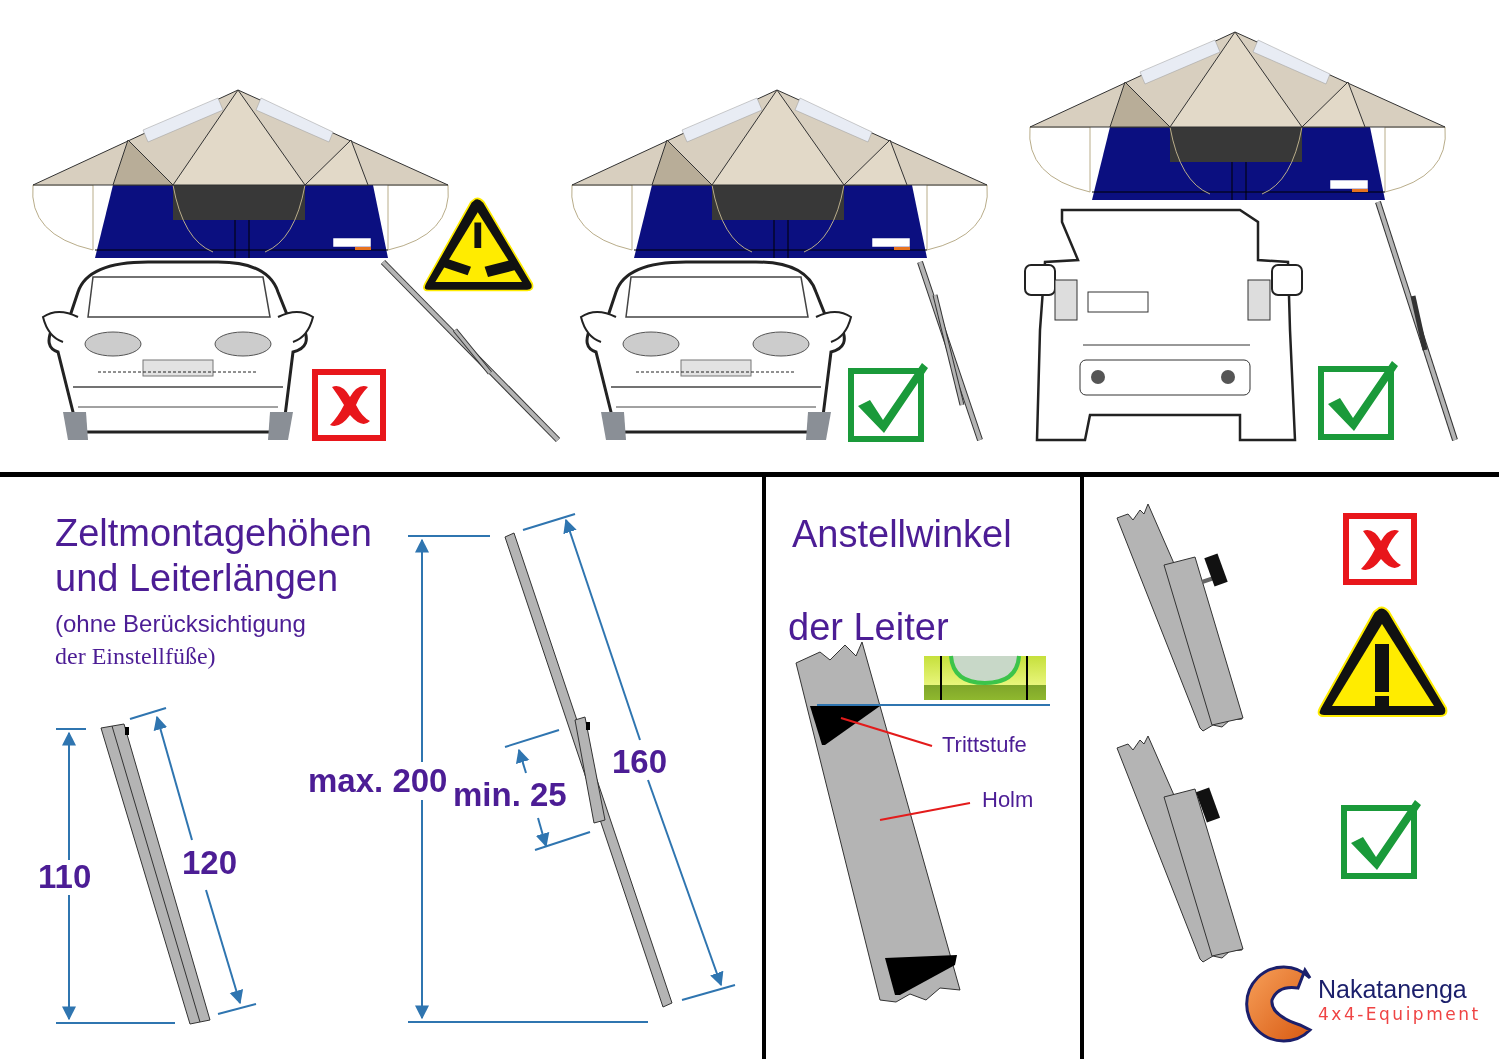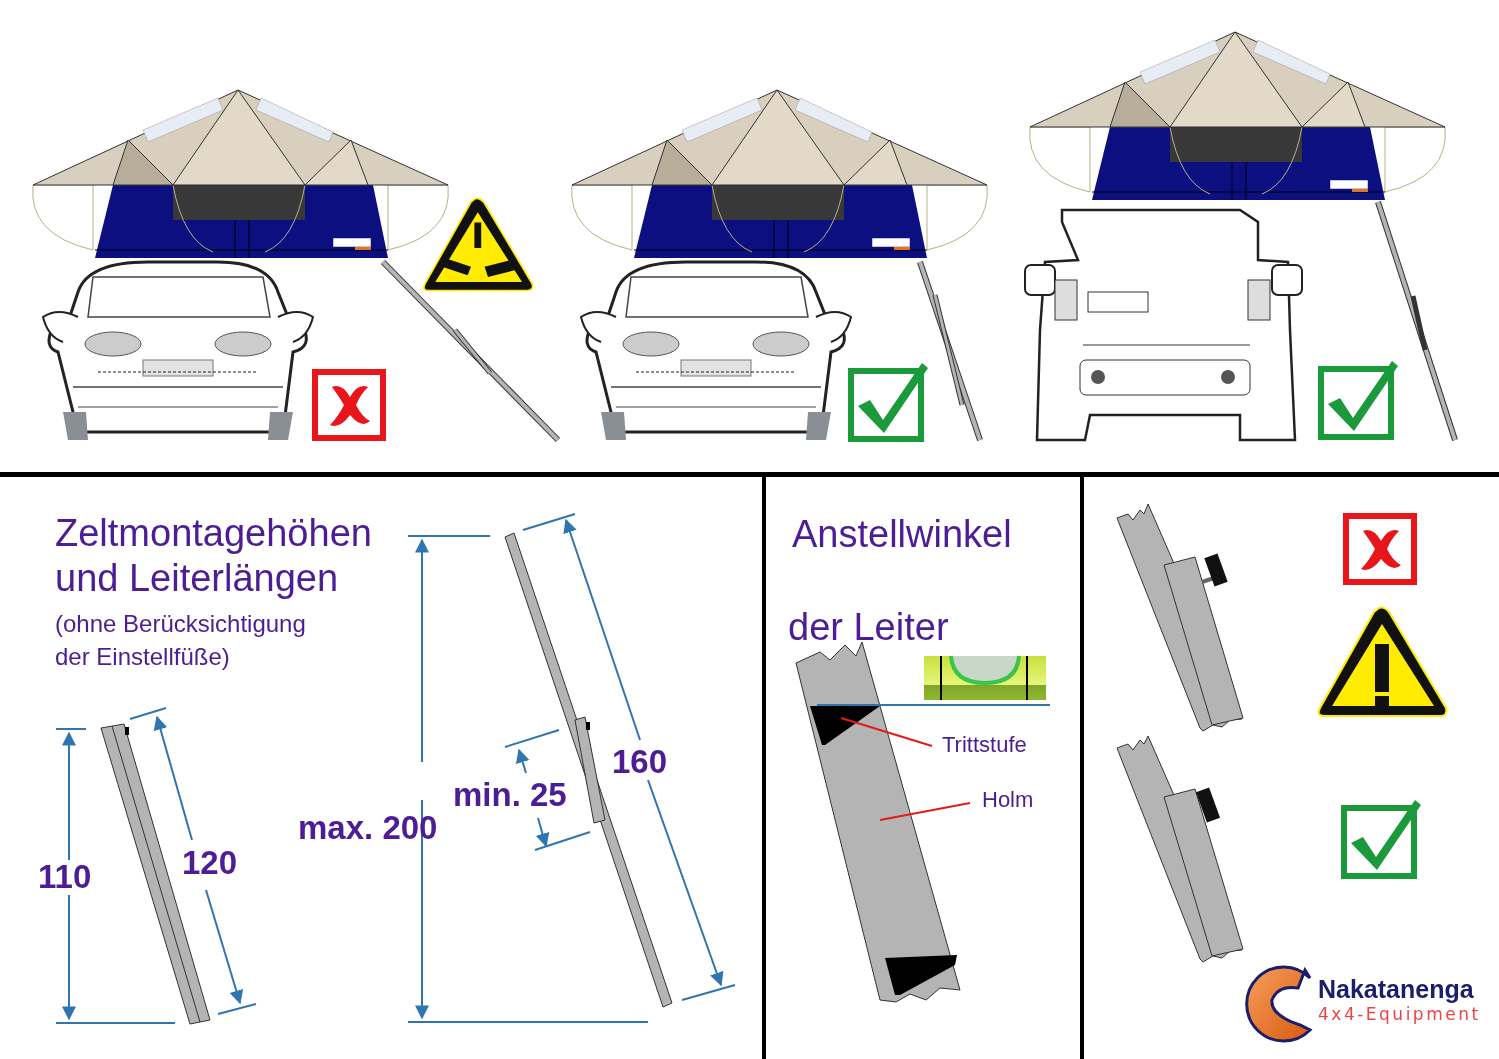--- a/index.html
+++ b/index.html
@@ -4,21 +4,21 @@
 <style>
   html,body{margin:0;padding:0;background:#fff;}
   body{width:1499px;height:1059px;position:relative;overflow:hidden;font-family:"Liberation Sans",sans-serif;}
   svg{position:absolute;left:0;top:0;}
   .txt{position:absolute;color:#4c1d95;white-space:nowrap;font-family:"Liberation Sans",sans-serif;}
   .title{font-size:38px;line-height:45px;}
   .sub{font-size:24px;line-height:33px;}
   .dim{font-size:33px;font-weight:bold;}
   .lbl{font-size:22px;text-align:center;}
   .brand{position:absolute;left:1318px;top:975px;}
-  .brand-name{font-size:25px;font-weight:bold;color:#1b1f6b;letter-spacing:0px;}
+  .brand-name{font-size:25px;font-weight:normal;color:#1b1f6b;letter-spacing:0px;}
   .brand-tag{font-size:17px;color:#ef4444;letter-spacing:2.5px;font-family:"DejaVu Sans",sans-serif;}
 </style>
 </head>
 <body>
 
 <svg width="1499" height="1059" viewBox="0 0 1499 1059">
   <defs>
     <linearGradient id="orange" x1="0" y1="0" x2="1" y2="1">
       <stop offset="0" stop-color="#f7a05a"></stop>
         <stop offset="1" stop-color="#d85a12"></stop>
@@ -211,25 +211,25 @@
     </g>
 
   <g>
     <path d="M1310,978 A37,37 0 1 0 1310,1030 L1300,1025 Q1270,1015 1272,1000 Q1278,985 1298,988 L1305,970 Z" fill="url(#orange)" stroke="#1b1f6b" stroke-width="3"></path>
   </g>
 </svg>
 
 <div class="txt title" style="left:55px;top:511px;">Zeltmontagehöhen</div>
 <div class="txt title" style="left:55px;top:556px;">und Leiterlängen</div>
 <div class="txt sub" style="left:55px;top:607px;">(ohne Berücksichtigung</div>
-<div class="txt sub" style="left:55px;top:640px;">der Einstellfüße)</div>
+<div class="txt sub" style="left:55px;top:640px;font-family:Liberation Serif, serif;">der Einstellfüße)</div>
 
 <div class="txt dim" style="left:38px;top:858px;">110</div>
 <div class="txt dim" style="left:182px;top:844px;">120</div>
-<div class="txt dim" style="left:298px;top:762px;margin-top:47px;">max. 200</div>
+<div class="txt dim" style="left:308px;top:762px;">max. 200</div>
 <div class="txt dim" style="left:453px;top:776px;">min. 25</div>
 <div class="txt dim" style="left:612px;top:743px;">160</div>
 
 <div class="txt title" style="left:792px;top:512px;">Anstellwinkel</div>
 <div class="txt title" style="left:788px;top:557px;margin-top:48px;">der Leiter</div>
 <div class="txt lbl" style="left:942px;top:732px;">Trittstufe</div>
 <div class="txt lbl" style="left:982px;top:787px;">Holm</div>
 
 <div class="brand">
   <div class="brand-name">Nakatanenga</div>

